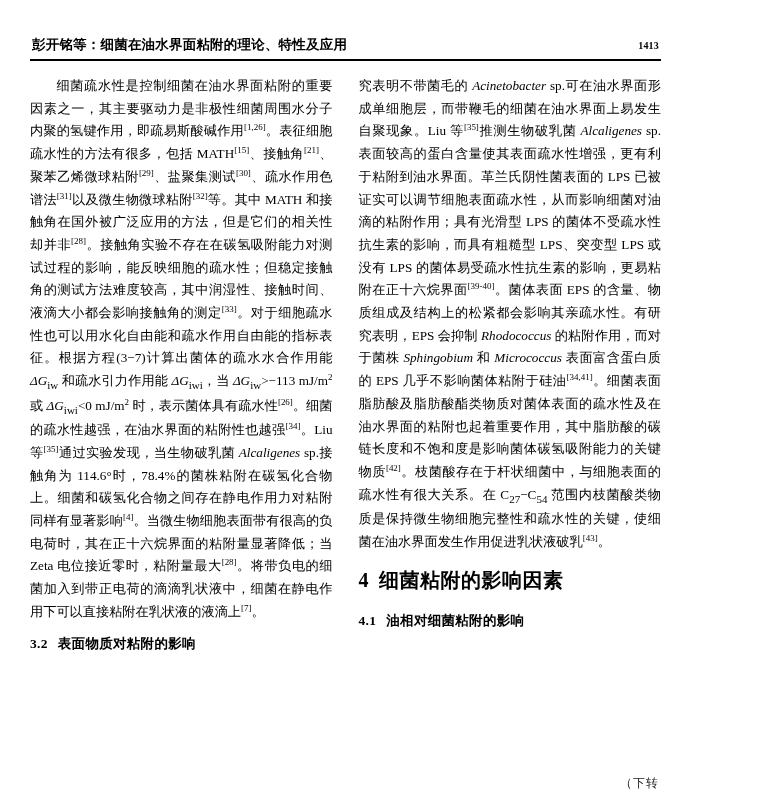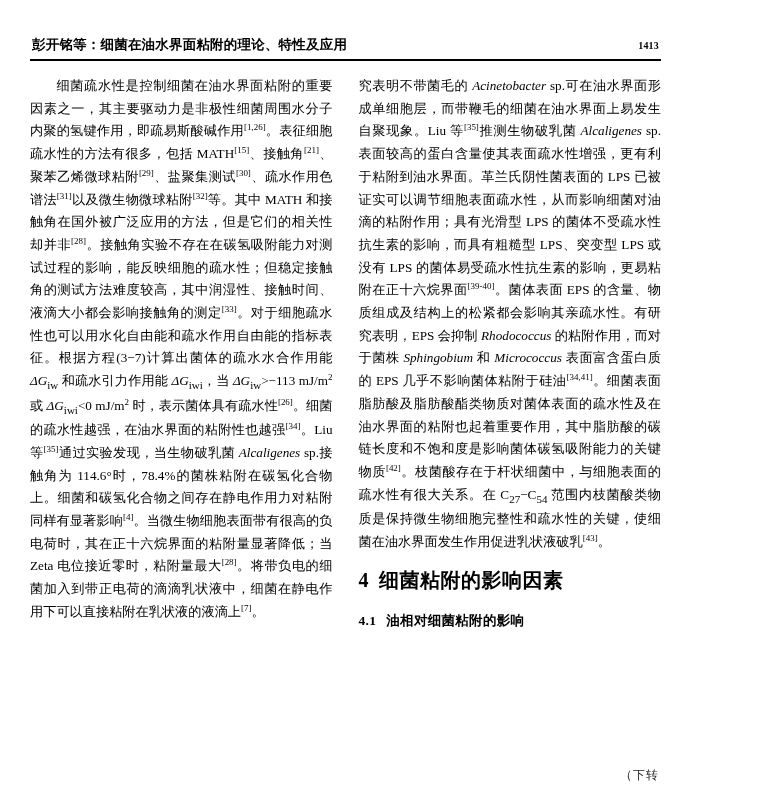--- a/index.html
+++ b/index.html
@@ -70,41 +70,44 @@
     font-weight: bold;
     margin: 8px 0 2px 0;
     text-indent: 0;
     letter-spacing: 0.3px;
   }
   .sec-num { margin-right: 10px; }
   .subsec-num { margin-right: 10px; }
   .turnmark {
     position: absolute;
     right: 32px;
-    bottom: 16px;
+    bottom: 8px;
     font-size: 12px;
     color: #222;
     letter-spacing: 1px;
   }
 </style>
 </head>
 <body>
 
 <div class="page">
 
   <div class="header">
     <div class="title">彭开铭等：细菌在油水界面粘附的理论、特性及应用</div>
     <div class="pageno">1413</div>
   </div>
 
   <div class="columns">
 
     <div class="col">
       <p class="para">细菌疏水性是控制细菌在油水界面粘附的重要因素之一，其主要驱动力是非极性细菌周围水分子内聚的氢键作用，即疏易斯酸碱作用<sup>[1,26]</sup>。表征细胞疏水性的方法有很多，包括 MATH<sup>[15]</sup>、接触角<sup>[21]</sup>、聚苯乙烯微球粘附<sup>[29]</sup>、盐聚集测试<sup>[30]</sup>、疏水作用色谱法<sup>[31]</sup>以及微生物微球粘附<sup>[32]</sup>等。其中 MATH 和接触角在国外被广泛应用的方法，但是它们的相关性却并非<sup>[28]</sup>。接触角实验不存在在碳氢吸附能力对测试过程的影响，能反映细胞的疏水性；但稳定接触角的测试方法难度较高，其中润湿性、接触时间、液滴大小都会影响接触角的测定<sup>[33]</sup>。对于细胞疏水性也可以用水化自由能和疏水作用自由能的指标表征。根据方程(3−7)计算出菌体的疏水水合作用能 <span class="it">ΔG</span><sub>iw</sub> 和疏水引力作用能 <span class="it">ΔG</span><sub>iwi</sub>，当 <span class="it">ΔG</span><sub>iw</sub>&gt;−113 mJ/m<sup>2</sup> 或 <span class="it">ΔG</span><sub>iwi</sub>&lt;0 mJ/m<sup>2</sup> 时，表示菌体具有疏水性<sup>[26]</sup>。细菌的疏水性越强，在油水界面的粘附性也越强<sup>[34]</sup>。Liu 等<sup>[35]</sup>通过实验发现，当生物破乳菌 <span class="it">Alcaligenes</span> sp.接触角为 114.6°时，78.4%的菌株粘附在碳氢化合物上。细菌和碳氢化合物之间存在静电作用力对粘附同样有显著影响<sup>[4]</sup>。当微生物细胞表面带有很高的负电荷时，其在正十六烷界面的粘附量显著降低；当 Zeta 电位接近零时，粘附量最大<sup>[28]</sup>。将带负电的细菌加入到带正电荷的滴滴乳状液中，细菌在静电作用下可以直接粘附在乳状液的液滴上<sup>[7]</sup>。</p>
 
+      <h3 class="subsec">
+        <span class="subsec-num">3.2</span><span>表面物质对粘附的影响</span>
+      </h3>
 
     </div>
 
     <div class="col">
       <p class="para noindent">究表明不带菌毛的 <span class="it">Acinetobacter</span> sp.可在油水界面形成单细胞层，而带鞭毛的细菌在油水界面上易发生自聚现象。Liu 等<sup>[35]</sup>推测生物破乳菌 <span class="it">Alcaligenes</span> sp.表面较高的蛋白含量使其表面疏水性增强，更有利于粘附到油水界面。革兰氏阴性菌表面的 LPS 已被证实可以调节细胞表面疏水性，从而影响细菌对油滴的粘附作用；具有光滑型 LPS 的菌体不受疏水性抗生素的影响，而具有粗糙型 LPS、突变型 LPS 或没有 LPS 的菌体易受疏水性抗生素的影响，更易粘附在正十六烷界面<sup>[39-40]</sup>。菌体表面 EPS 的含量、物质组成及结构上的松紧都会影响其亲疏水性。有研究表明，EPS 会抑制 <span class="it">Rhodococcus</span> 的粘附作用，而对于菌株 <span class="it">Sphingobium</span> 和 <span class="it">Micrococcus</span> 表面富含蛋白质的 EPS 几乎不影响菌体粘附于硅油<sup>[34,41]</sup>。细菌表面脂肪酸及脂肪酸酯类物质对菌体表面的疏水性及在油水界面的粘附也起着重要作用，其中脂肪酸的碳链长度和不饱和度是影响菌体碳氢吸附能力的关键物质<sup>[42]</sup>。枝菌酸存在于杆状细菌中，与细胞表面的疏水性有很大关系。在 C<sub>27</sub>−C<sub>54</sub> 范围内枝菌酸类物质是保持微生物细胞完整性和疏水性的关键，使细菌在油水界面发生作用促进乳状液破乳<sup>[43]</sup>。</p>
 
       <h2 class="sec">
         <span class="sec-num">4</span><span>细菌粘附的影响因素</span>
       </h2>
 

